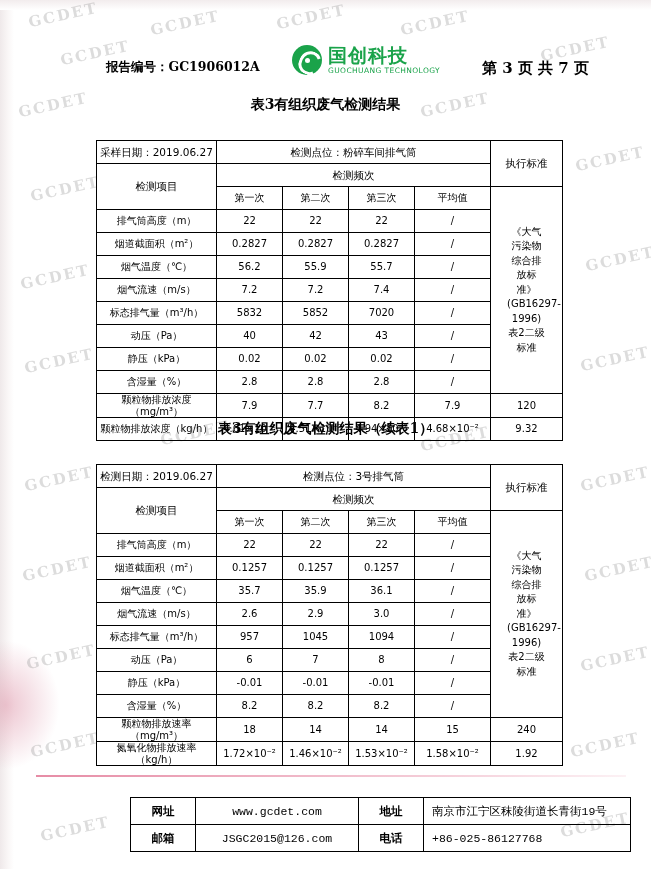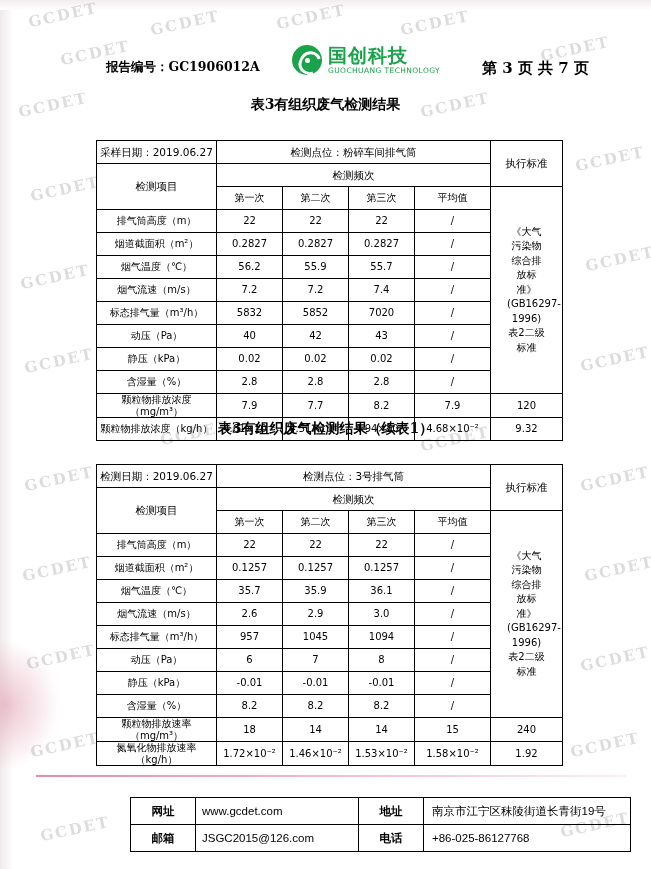--- a/index.html
+++ b/index.html
@@ -116,25 +116,25 @@
   .t1{left:96px;top:140px;width:466px;}
   .t2{left:96px;top:464px;width:466px;}
 
   
   table.foot{
     border-collapse:collapse;position:absolute;left:130px;top:797px;
     table-layout:fixed;
   }
   table.foot td{
     border:1px solid #000;height:26px;font-size:11.5px;
-    font-family:Liberation Sans, sans-serif;
+    font-family:Liberation Mono, monospace;
     padding:0 6px;vertical-align:middle;
   }
   table.foot td.k{text-align:center;width:52px;font-weight:bold;}
-  table.foot td.v1{width:150px;text-align:left;}
+  table.foot td.v1{width:150px;text-align:center;}
   table.foot td.v2{width:192px;text-align:left;padding-left:8px;}
 </style>
 </head>
 <body>
 
 <div class="page">
 
   <div class="scan-edge-left"></div>
   <div class="scan-edge-top"></div>
   <div class="pink-smudge"></div>

